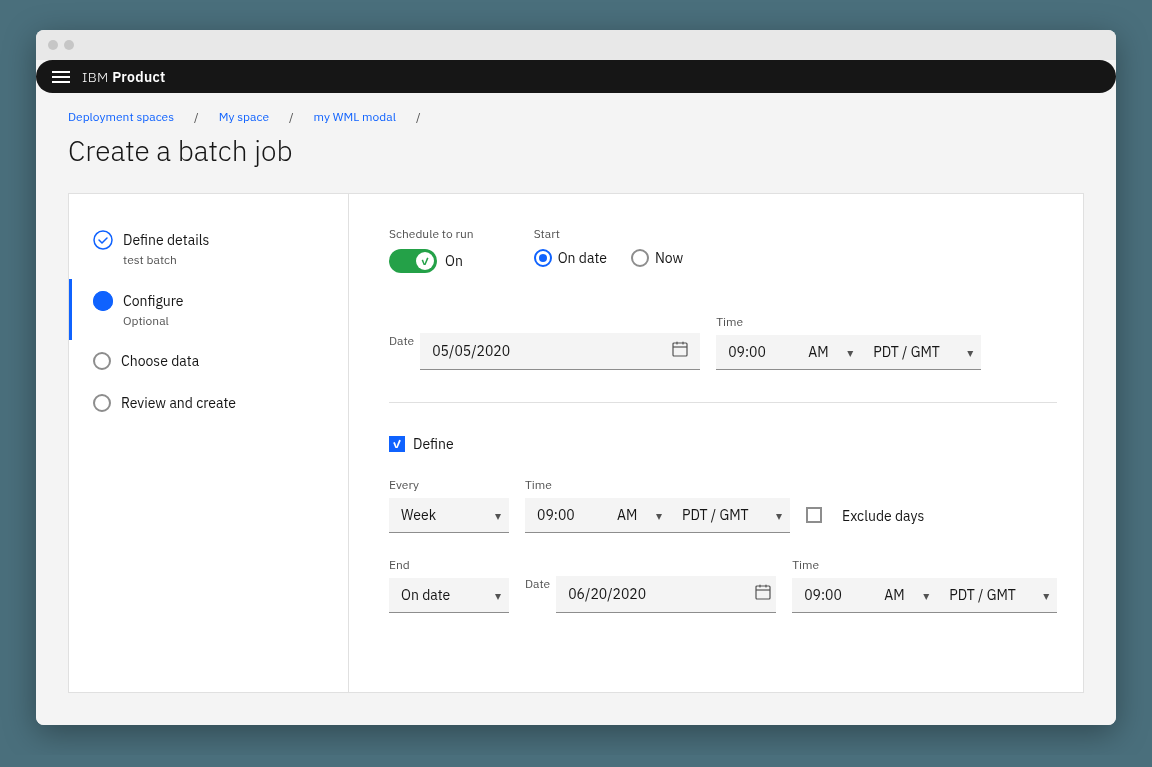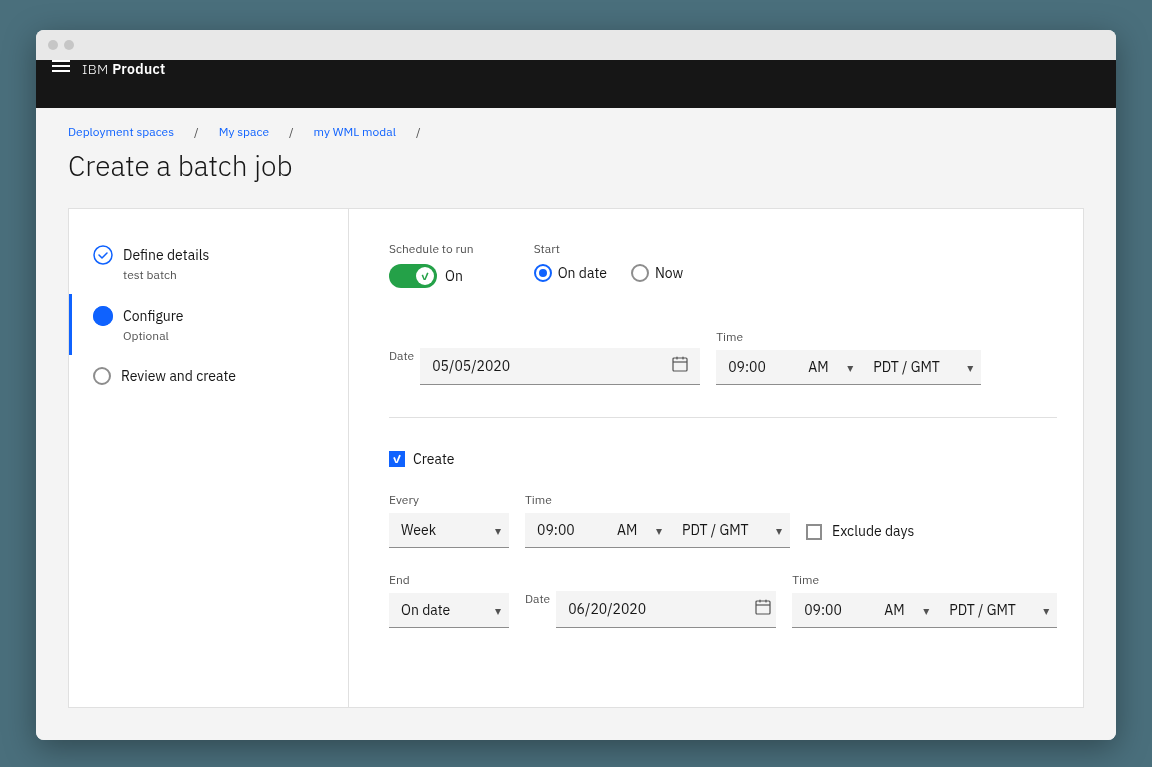--- a/index.html
+++ b/index.html
@@ -31,24 +31,26 @@
     .window-dot {
       width: 10px;
       height: 10px;
       border-radius: 50%;
       background: #c6c6c6;
     }
 
     
     .topnav {
       background: #161616;
-      height: 48px;
-      display: flex;
+      height: 33px;
+      display: flex;
+      align-items: center;
       padding: 0 16px;
       gap: 12px;
+      border-radius: 17px;
     }
 
     .topnav-hamburger {
       color: #fff;
       font-size: 18px;
       cursor: pointer;
       display: flex;
       flex-direction: column;
       gap: 3px;
     }
@@ -445,22 +447,22 @@
     }
 
     .field-col {
       display: flex;
       flex-direction: column;
       gap: 6px;
     }
 
     .exclude-days {
       display: flex;
-      align-items: flex-end;
-      gap: 10px;
+      align-items: flex-start;
+      gap: 20px;
     }
 
     .end-row {
       display: flex;
       align-items: flex-end;
       gap: 16px;
     }
   </style>
 </head>
 <body>
@@ -519,20 +521,26 @@
             <div class="step-icon active">
               <svg width="20" height="20" viewBox="0 0 20 20">
                 <circle cx="10" cy="10" r="10" fill="#0f62fe"></circle>
               </svg>
             </div>
             <span class="step-label">Configure</span>
           </div>
           <div class="step-sublabel">Optional</div>
         </div>
 
+        <div class="step-item">
+          <div class="step-header">
+            <div class="step-icon inactive"></div>
+            <span class="step-label">Choose data</span>
+          </div>
+        </div>
 
         <div class="step-item">
           <div class="step-header">
             <div class="step-icon inactive"></div>
             <span class="step-label">Review and create</span>
           </div>
         </div>
 
       </div>
 
@@ -601,21 +609,21 @@
               </div>
             </div>
           </div>
         </div>
 
         <div class="repeat-section">
           <div class="checkbox-wrapper">
             <div class="checkbox-box">
               <span class="check">✓</span>
             </div>
-            <span class="checkbox-label">Create</span>
+            <span class="checkbox-label">Define</span>
           </div>
 
           <div class="repeat-row">
             <div class="field-col">
               <span class="field-label">Every</span>
               <div class="select-wrapper">
                 <select style="width:120px">
                   <option>Week</option>
                   <option>Day</option>
                   <option>Month</option>

